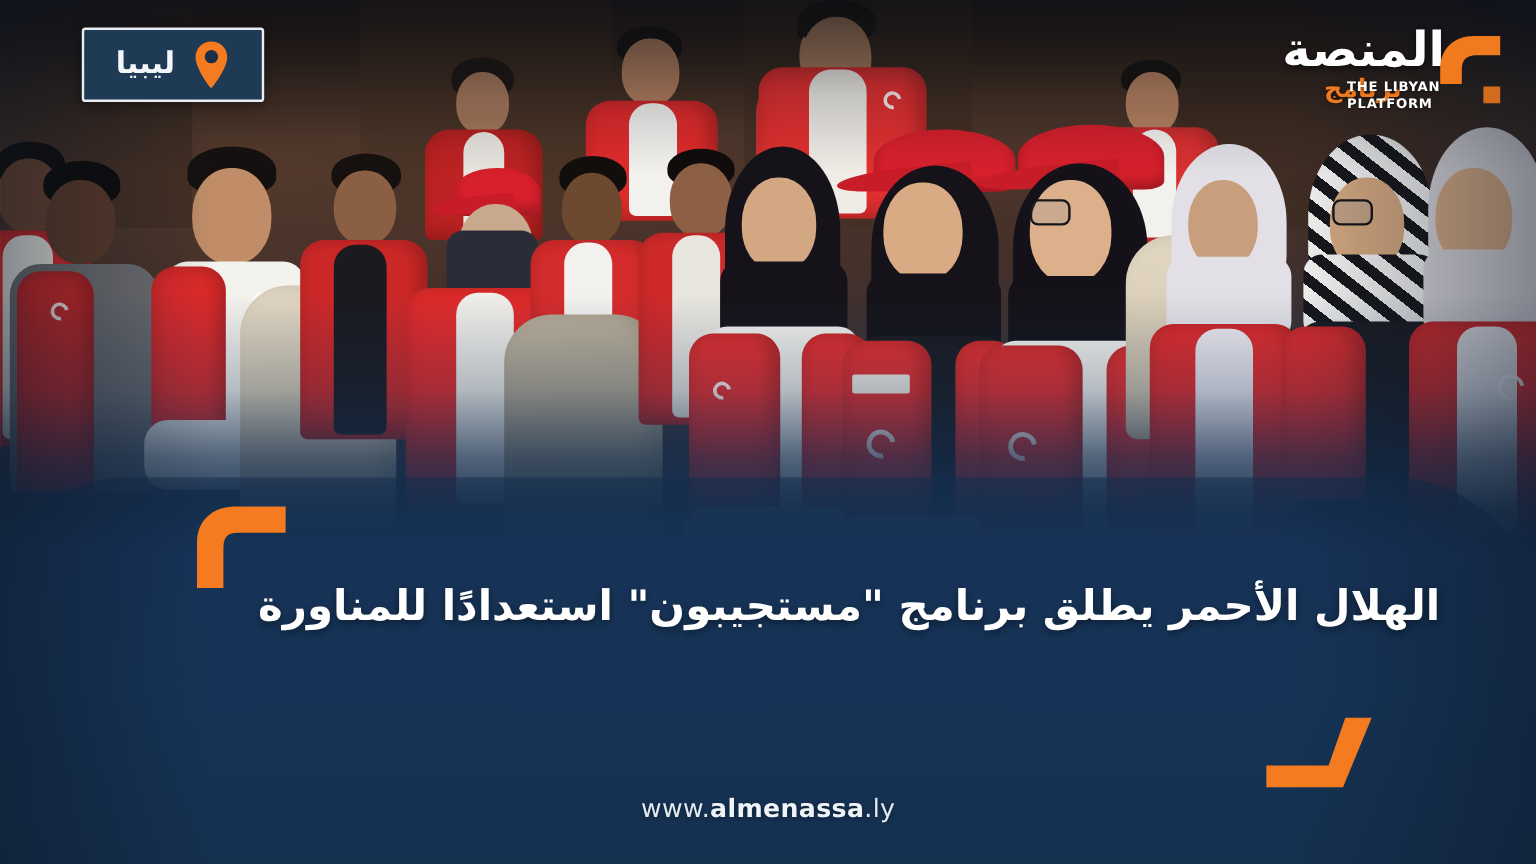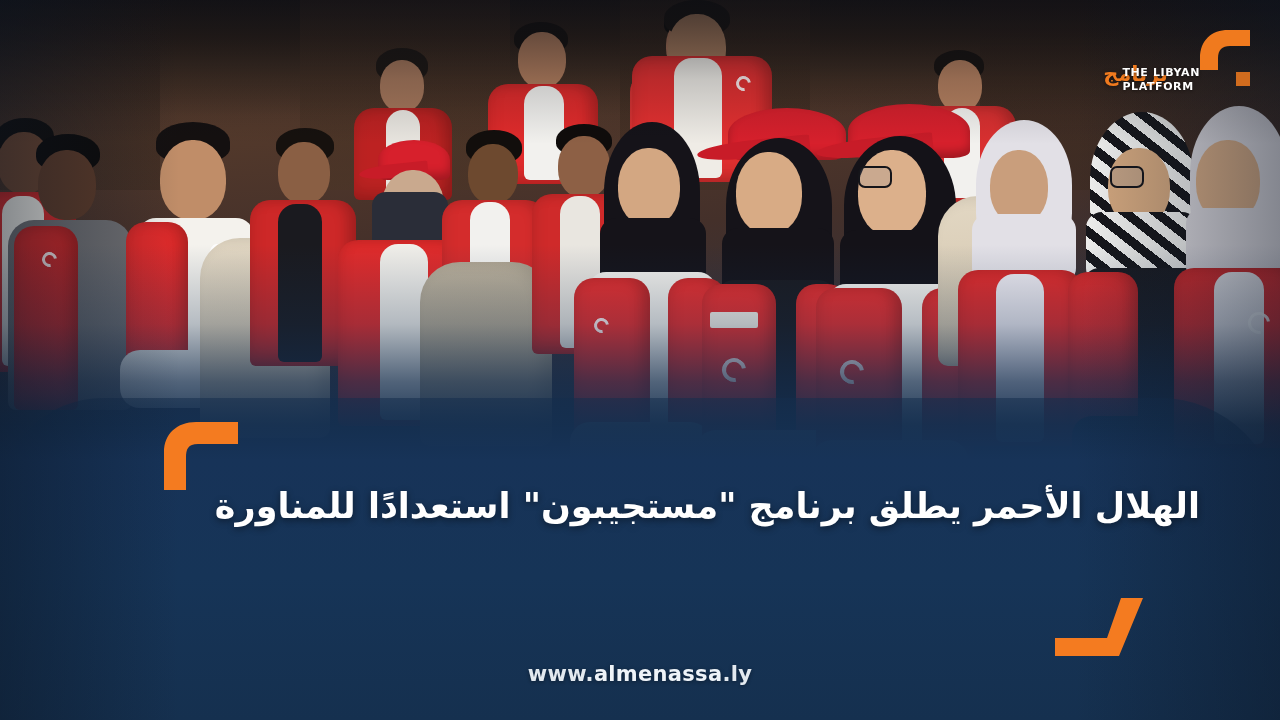--- a/index.html
+++ b/index.html
@@ -151,21 +151,21 @@
 
   
   .site {
     position:absolute; left:0; right:0; top:662px;
     text-align:center; direction:ltr;
     color:#eef3f8; font-size:21px; letter-spacing:.3px;
     font-family:"DejaVu Sans", sans-serif;
     text-shadow:0 1px 4px rgba(0,0,0,.4);
   }
   .site b { font-weight:700; }
-  .site .thin { font-weight:700; opacity:.95; }
+  .site .thin { font-weight:400; opacity:.95; }
 </style>
 </head>
 <body>
 
 <div class="card">
 
   <div class="photo">
     <div class="wall-panel wp1"></div>
     <div class="wall-panel wp2"></div>
     <div class="wall-panel wp3"></div>
@@ -337,22 +337,32 @@
 
     <div style="position:absolute;left:0;top:398px;width:1280px;height:120px;
                 background:linear-gradient(180deg,rgba(24,40,64,.55),rgba(20,40,68,.9));
                 border-radius:120px 140px 0 0;"></div>
   </div>
 
   <div class="vignette-top"></div>
   <div class="blue-wash"></div>
   <div class="edge-shade"></div>
 
+  <div class="loc-badge">
+    <span class="pin">
+      <svg width="32" height="42" viewBox="0 0 32 42" aria-hidden="true">
+        <path d="M16 1.5C8.6 1.5 2.8 7.2 2.8 14.4c0 9.6 11.2 24 12.4 25.6.3.4.9.4 1.2 0C17.6 38.4 29.2 24 29.2 14.4 29.2 7.2 23.4 1.5 16 1.5z" fill="#f47b20"></path>
+        <circle cx="16" cy="14.2" r="5.6" fill="#1b3048"></circle>
+      </svg>
+    </span>
+    <span class="loc-label">ليبيا</span>
+  </div>
 
   <div class="logo">
+    <span class="logo-ar">المنصة</span>
     <span class="logo-ar2">برنامج</span>
     <span class="logo-en">
       <span>THE LIBYAN</span><br>
       <span>PLATFORM</span>
     </span>
     <span class="logo-mark">
       <svg width="62" height="66" viewBox="0 0 62 66" aria-hidden="true">
         <path d="M6 34 C6 16 18 6 34 6 L56 6 L56 22 L36 22 C28 22 24 26 24 34 L24 46 L6 46 Z" fill="#f07a1e"></path>
         <path d="M42 48 L56 48 L56 62 L42 62 Z" fill="#f07a1e" opacity=".85"></path>
       </svg>

